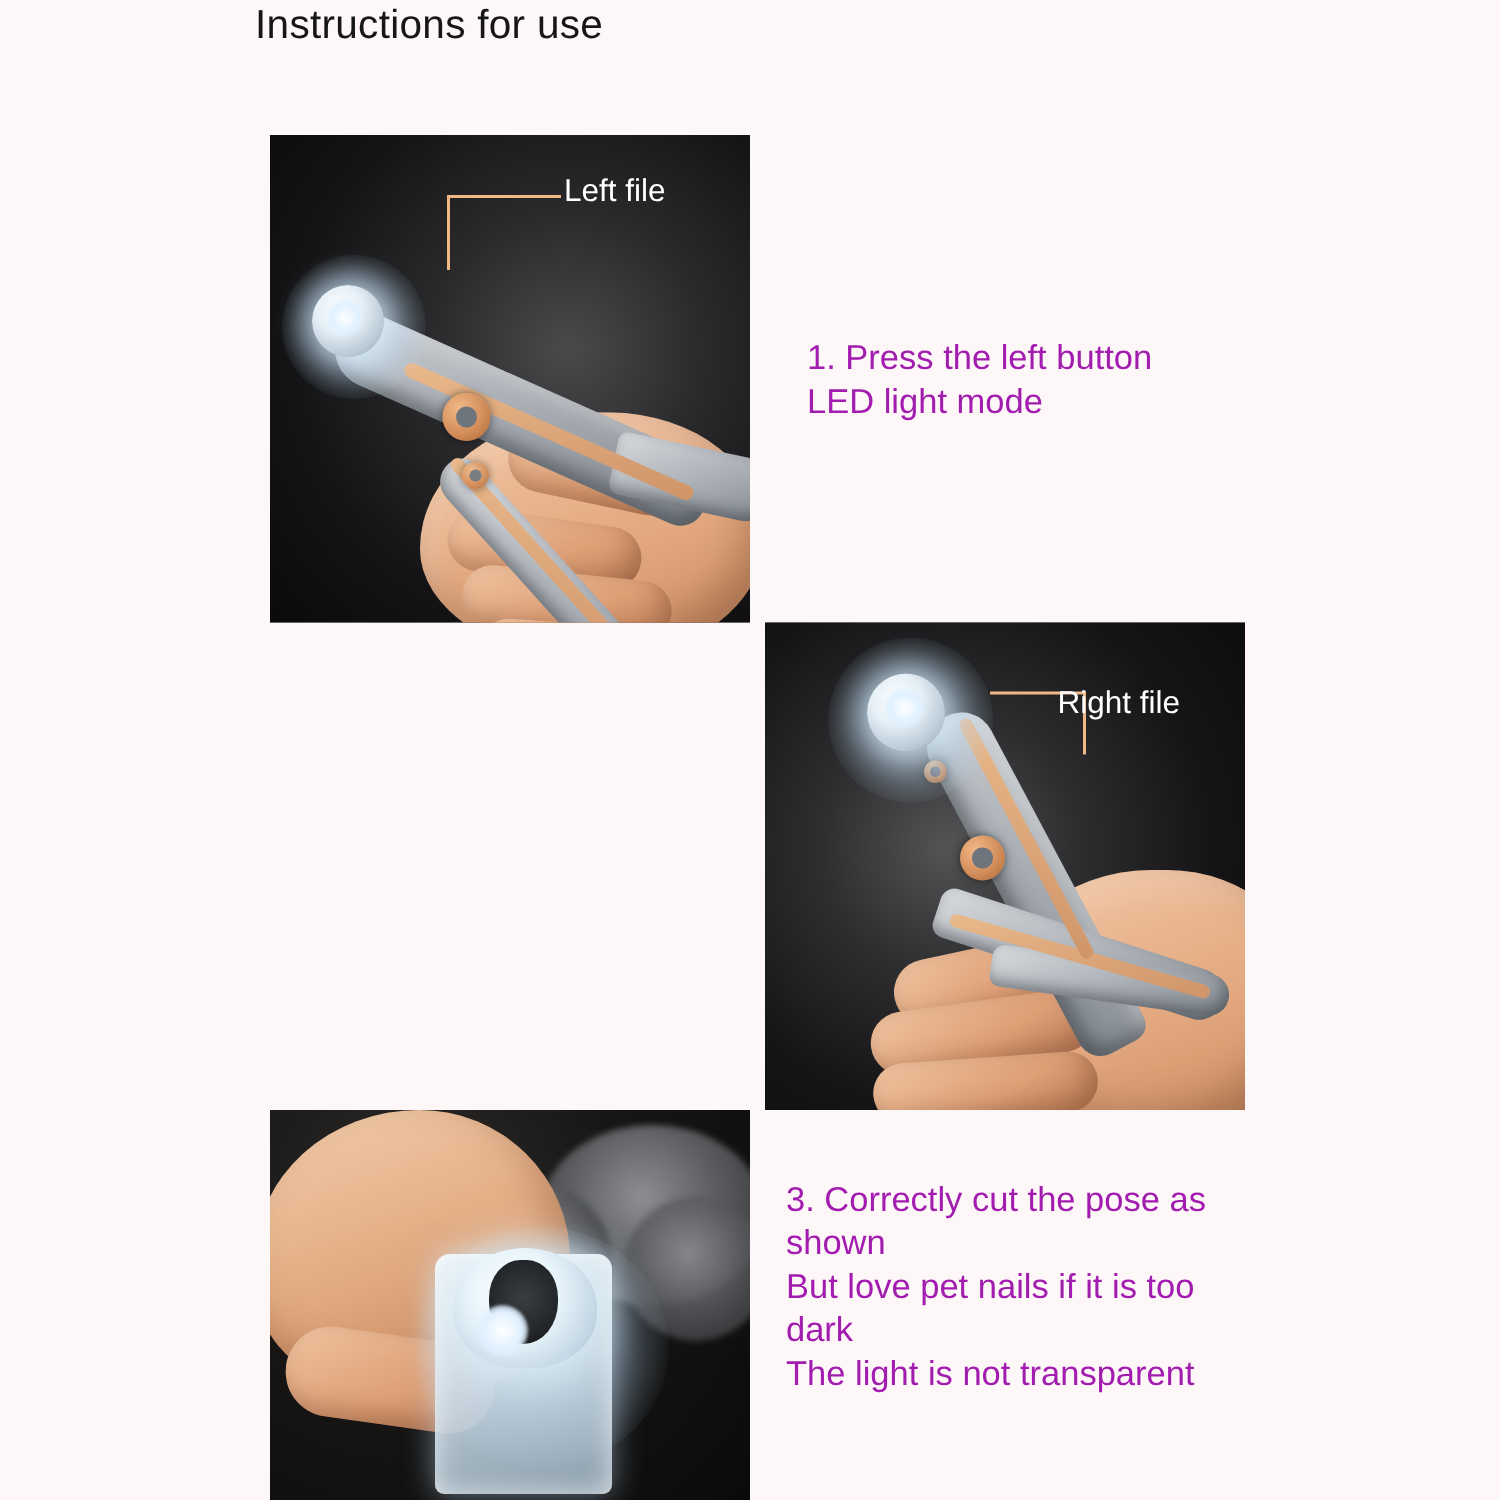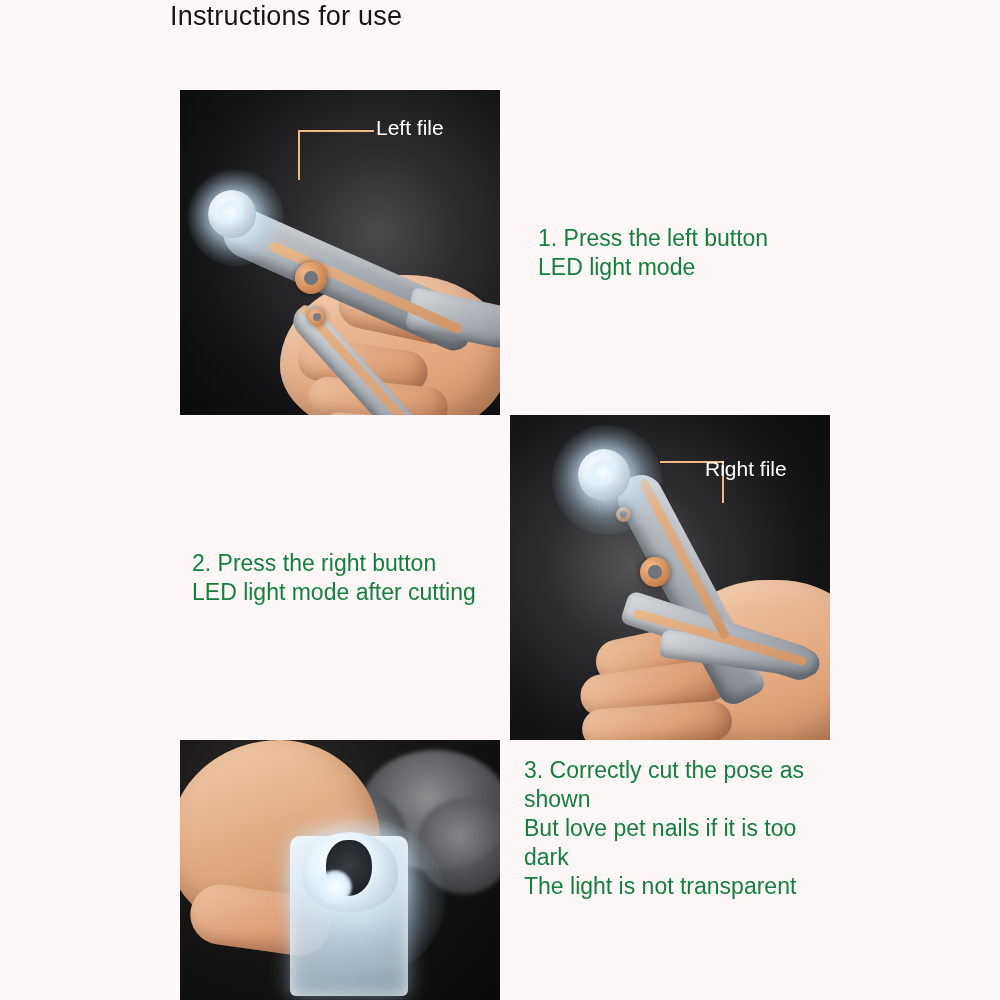--- a/index.html
+++ b/index.html
@@ -60,35 +60,35 @@
   }
 
   .text-cell {
     background: #fdf7f8;
     display: flex;
     align-items: center;
   }
   .text-cell .txt {
     font-size: 23px;
     line-height: 29px;
-    color: #15803d;
+    color: #a21caf;
     padding: 0 6px;
   }
 
   
   .c-r1c1 { left: 0px;   top: 0px;   width: 320px; height: 325px; }
   .c-r1c2 { left: 320px; top: 0px;   width: 330px; height: 325px; }
   .c-r2c1 { left: 0px;   top: 325px; width: 320px; height: 325px; }
   .c-r2c2 { left: 330px; top: 325px; width: 320px; height: 325px; }
   .c-r3c1 { left: 0px;   top: 650px; width: 320px; height: 264px; }
   .c-r3c2 { left: 320px; top: 650px; width: 330px; height: 264px; }
 
   .c-r1c2 .txt { padding-left: 38px; }
   .c-r2c1 .txt { padding-left: 12px; }
-  .c-r3c2 .txt { padding-left: 24px; align-self: flex-start; padding-top: 16px; }
+  .c-r3c2 .txt { padding-left: 24px; align-self: flex-start; padding-top: 45px; }
 
   
   .scene {
     position: absolute;
     inset: 0;
   }
   .bg-dark {
     position: absolute;
     inset: 0;
     background:
@@ -266,24 +266,20 @@
         <div class="leader" style="left:118px; top:40px; width:74px; height:48px;"></div>
         <div class="callout" style="left:196px; top:26px;">Left file</div>
       </div>
     </div>
 
     <div class="cell text-cell c-r1c2">
       <div class="txt" style="white-space: pre-line;">1. Press the left button
 LED light mode</div>
     </div>
 
-    <div class="cell text-cell c-r2c1">
-      <div class="txt" style="white-space: pre-line;">2. Press the right button
-LED light mode after cutting</div>
-    </div>
 
     <div class="cell photo c-r2c2">
       <div class="scene">
         <div class="bg-dark2"></div>
 
         <div class="hand" style="left:150px; top:165px; width:215px; height:175px;"></div>
         <div class="finger" style="left:85px; top:215px; width:135px; height:44px; transform:rotate(-12deg);"></div>
         <div class="finger" style="left:70px; top:252px; width:150px; height:42px; transform:rotate(-8deg);"></div>
         <div class="finger" style="left:72px; top:290px; width:150px; height:40px; transform:rotate(-4deg);"></div>
 

